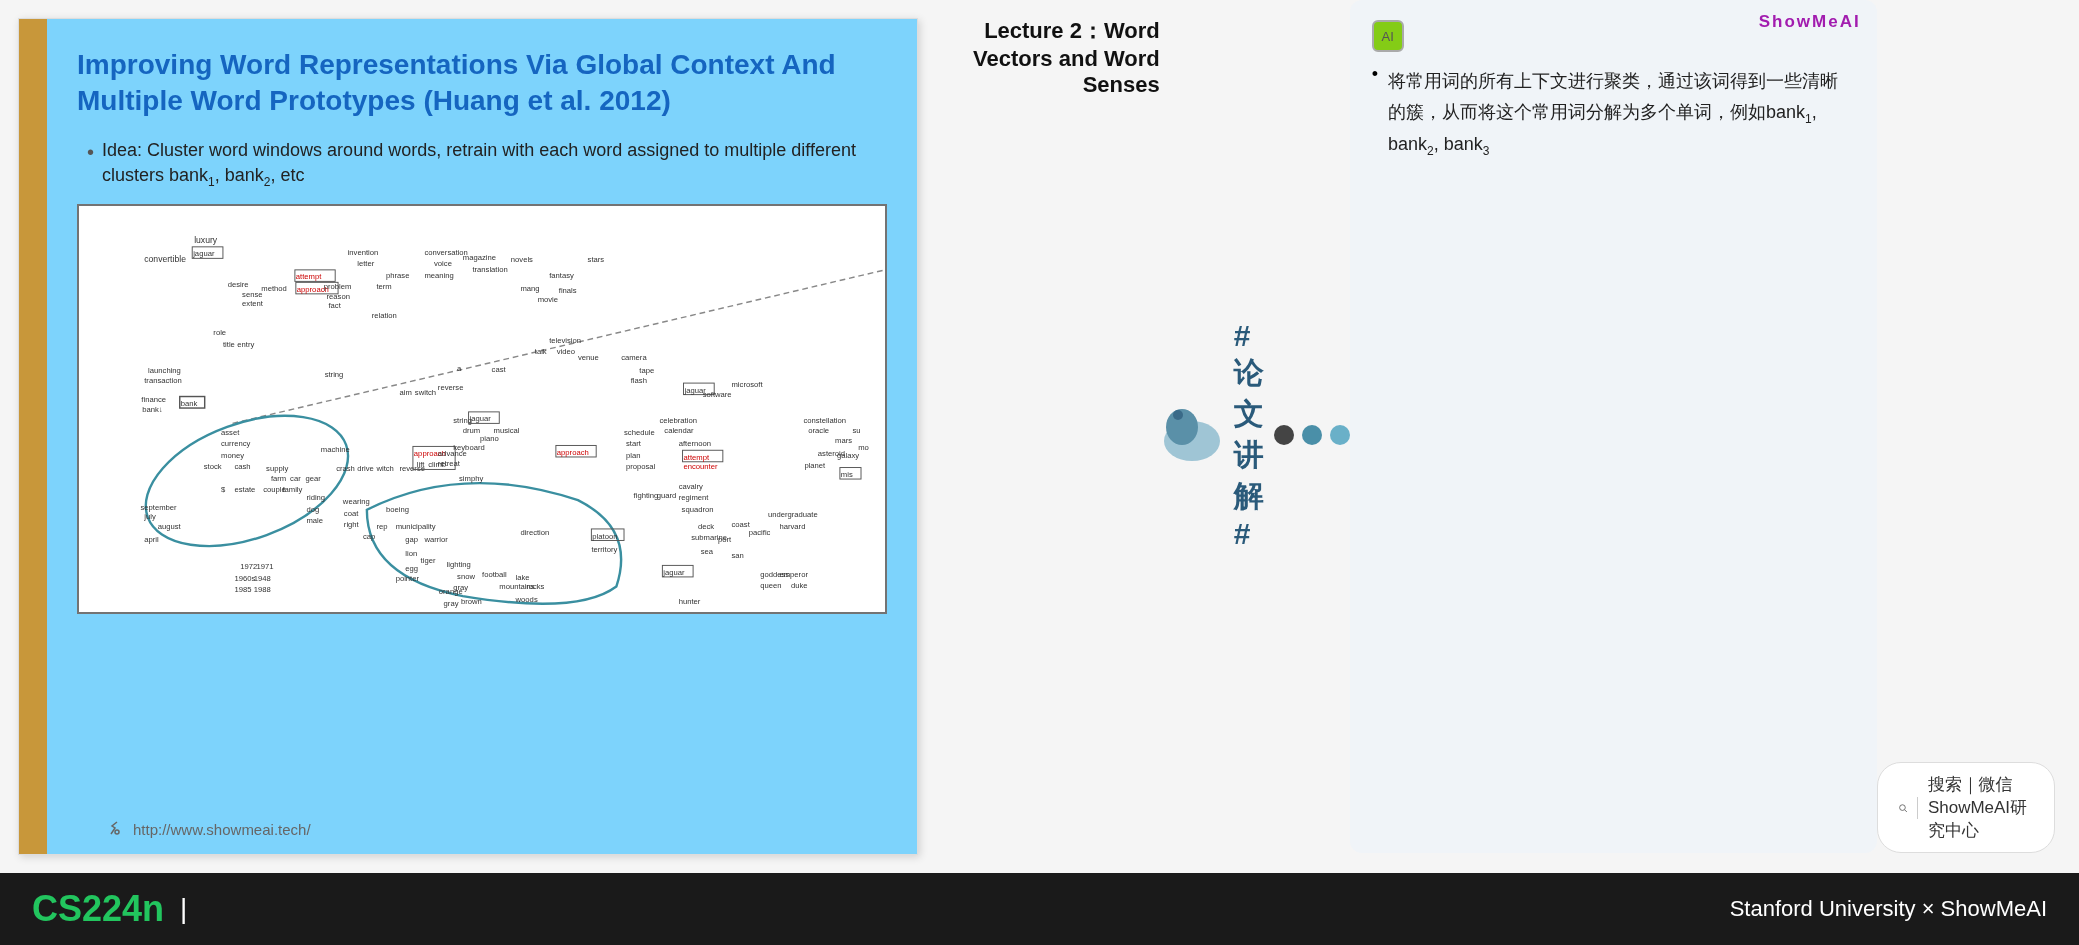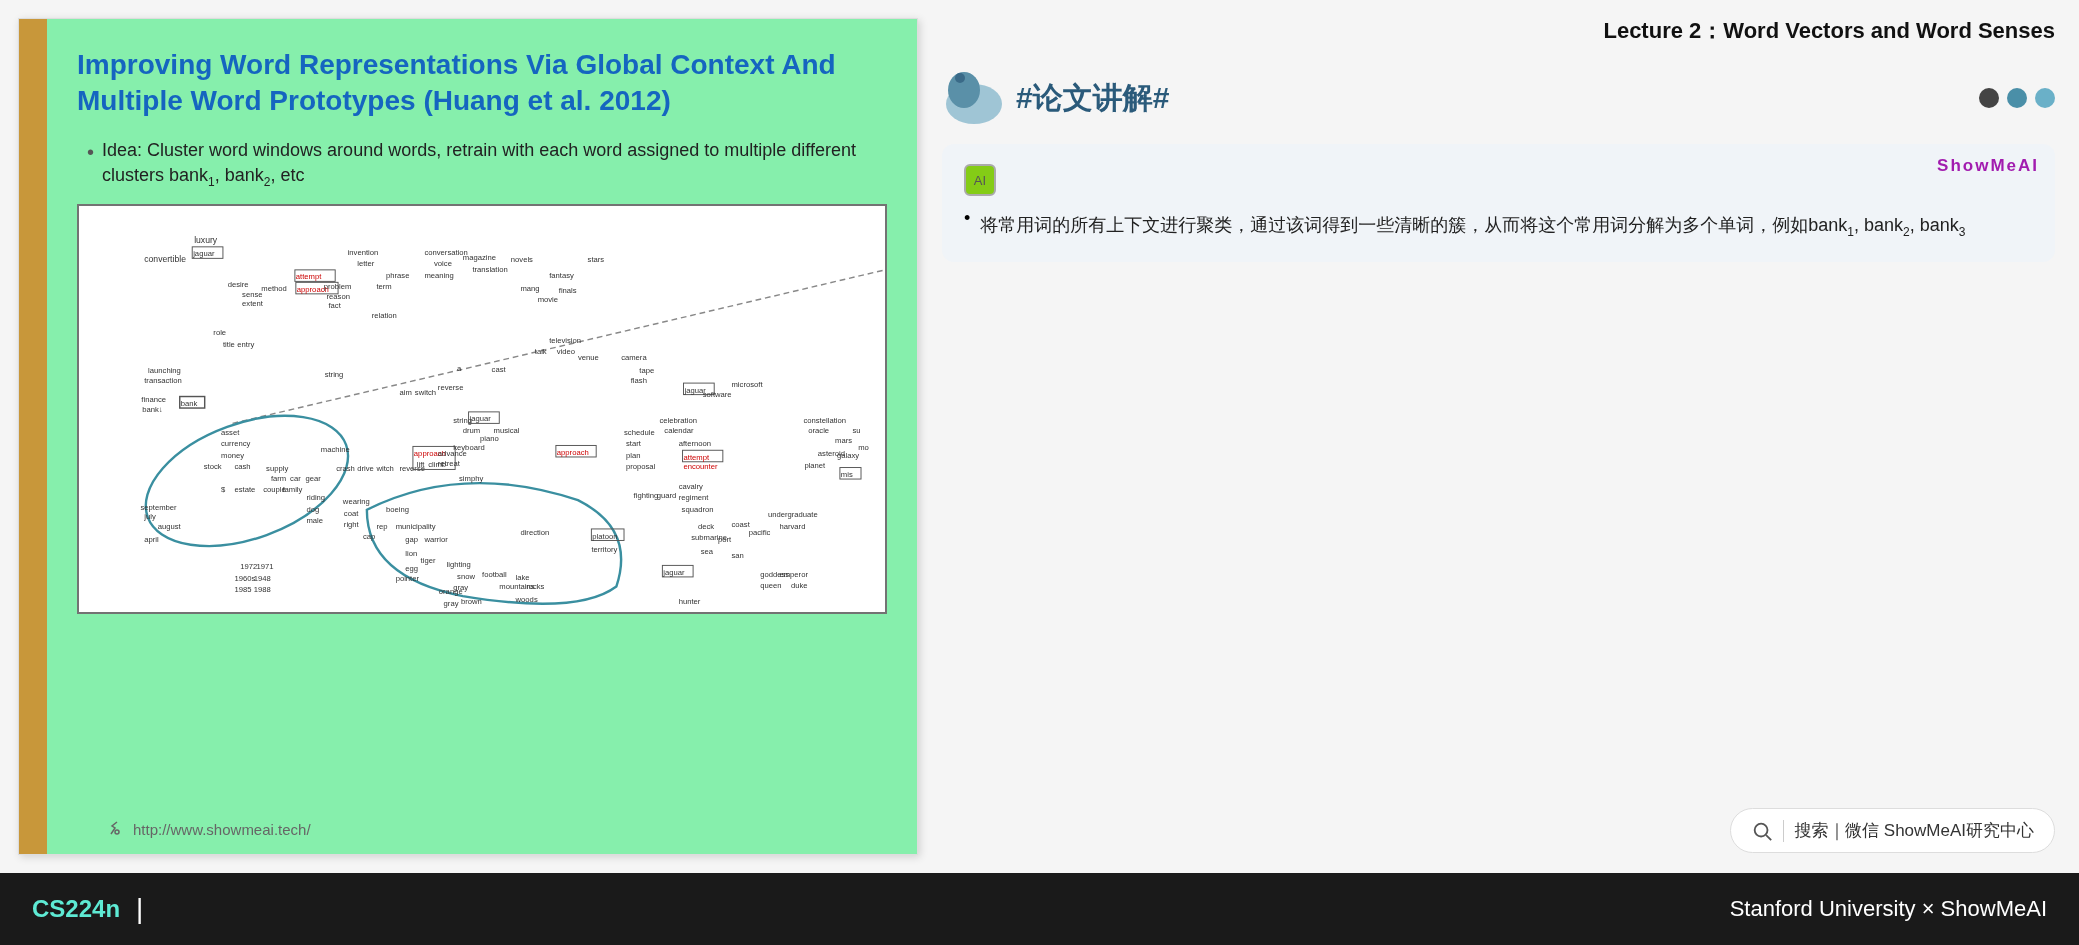--- a/index.html
+++ b/index.html
@@ -15,21 +15,21 @@
 
     .main-content {
       display: flex;
       flex: 1;
       background: #f5f5f5;
     }
 
     
     .slide-panel {
       flex: 0 0 900px;
-      background: #86efac;
+      background: #7dd3fc;
       border: 1px solid #ddd;
       margin: 18px 0 18px 18px;
       display: flex;
       position: relative;
       box-shadow: 2px 2px 8px rgba(0,0,0,0.15);
     }
 
     .slide-left-bar {
       width: 28px;
       background: #c8973a;
@@ -99,21 +99,21 @@
       color: #666;
       display: flex;
       align-items: flex-end;
       gap: 6px;
     }
 
     
     .right-panel {
       flex: 1;
       display: flex;
-      flex-direction: column;
+      flex-direction: row;
       padding: 0 24px;
     }
 
     .lecture-title {
       text-align: right;
       font-size: 22px;
       font-weight: bold;
       color: #111;
       padding: 16px 0 10px 0;
     }
@@ -229,23 +229,23 @@
       flex-shrink: 0;
     }
 
     .bottom-left {
       display: flex;
       align-items: center;
       gap: 16px;
     }
 
     .course-code {
-      font-size: 24px;
+      font-size: 36px;
       font-weight: bold;
-      color: #5eead4;
+      color: #22c55e;
     }
 
     .bottom-divider {
       color: #fff;
       font-size: 28px;
       font-weight: 100;
     }
 
     .course-name {
       font-size: 20px;

